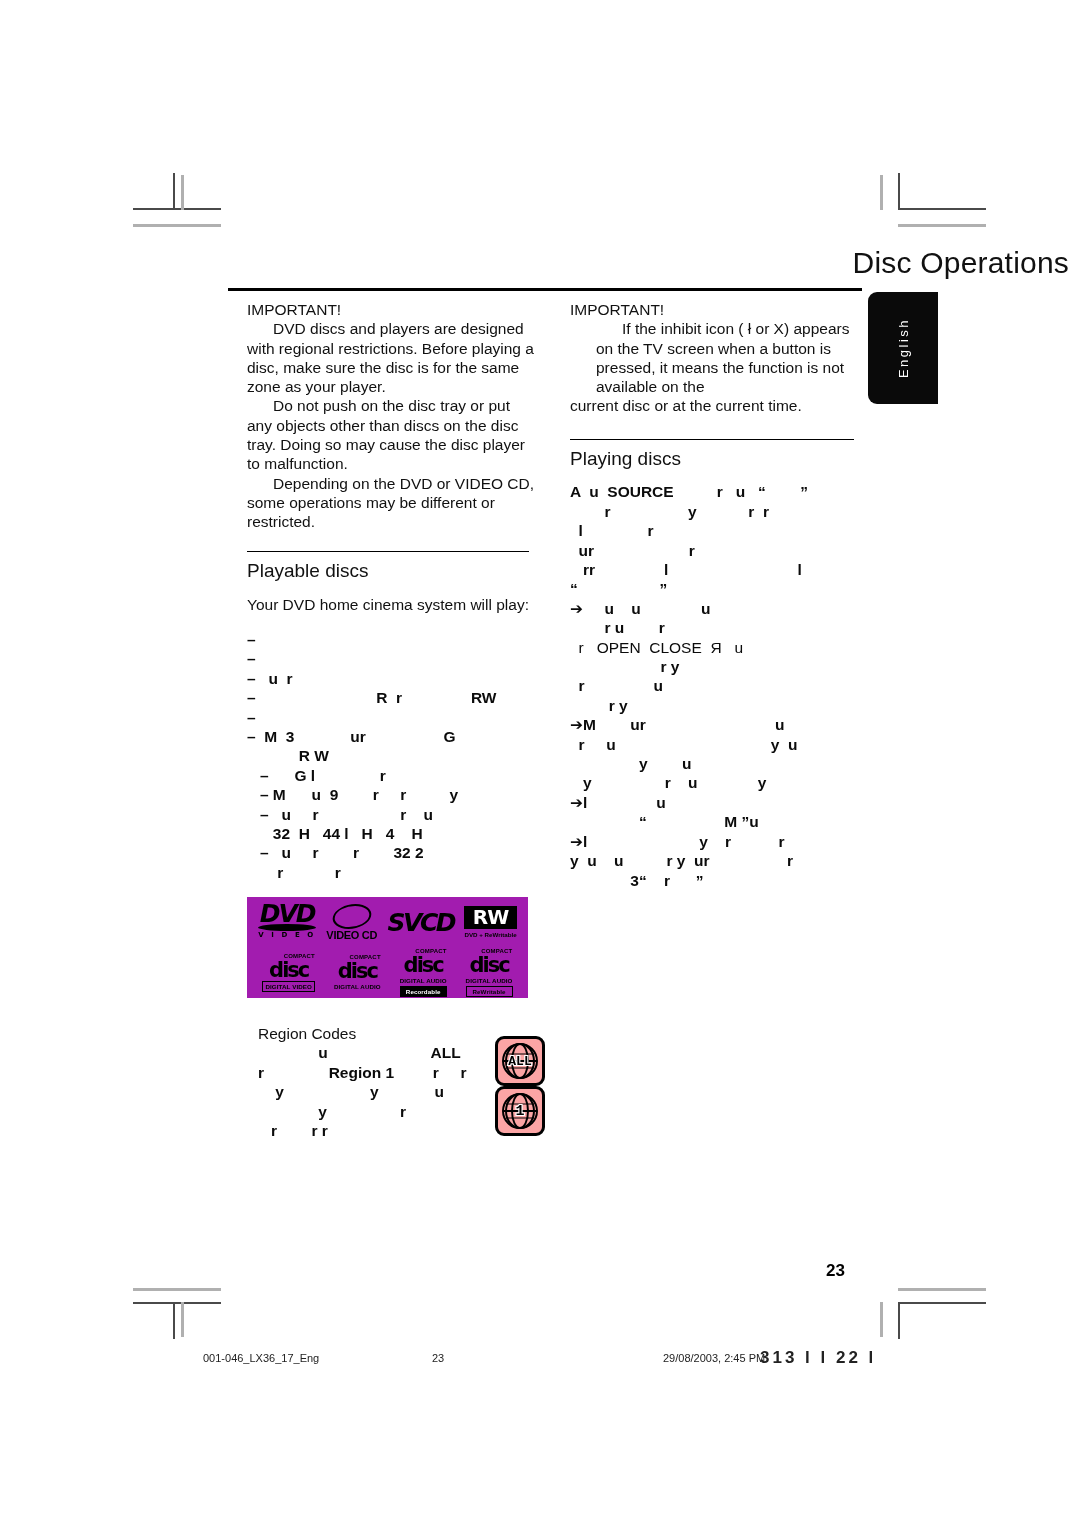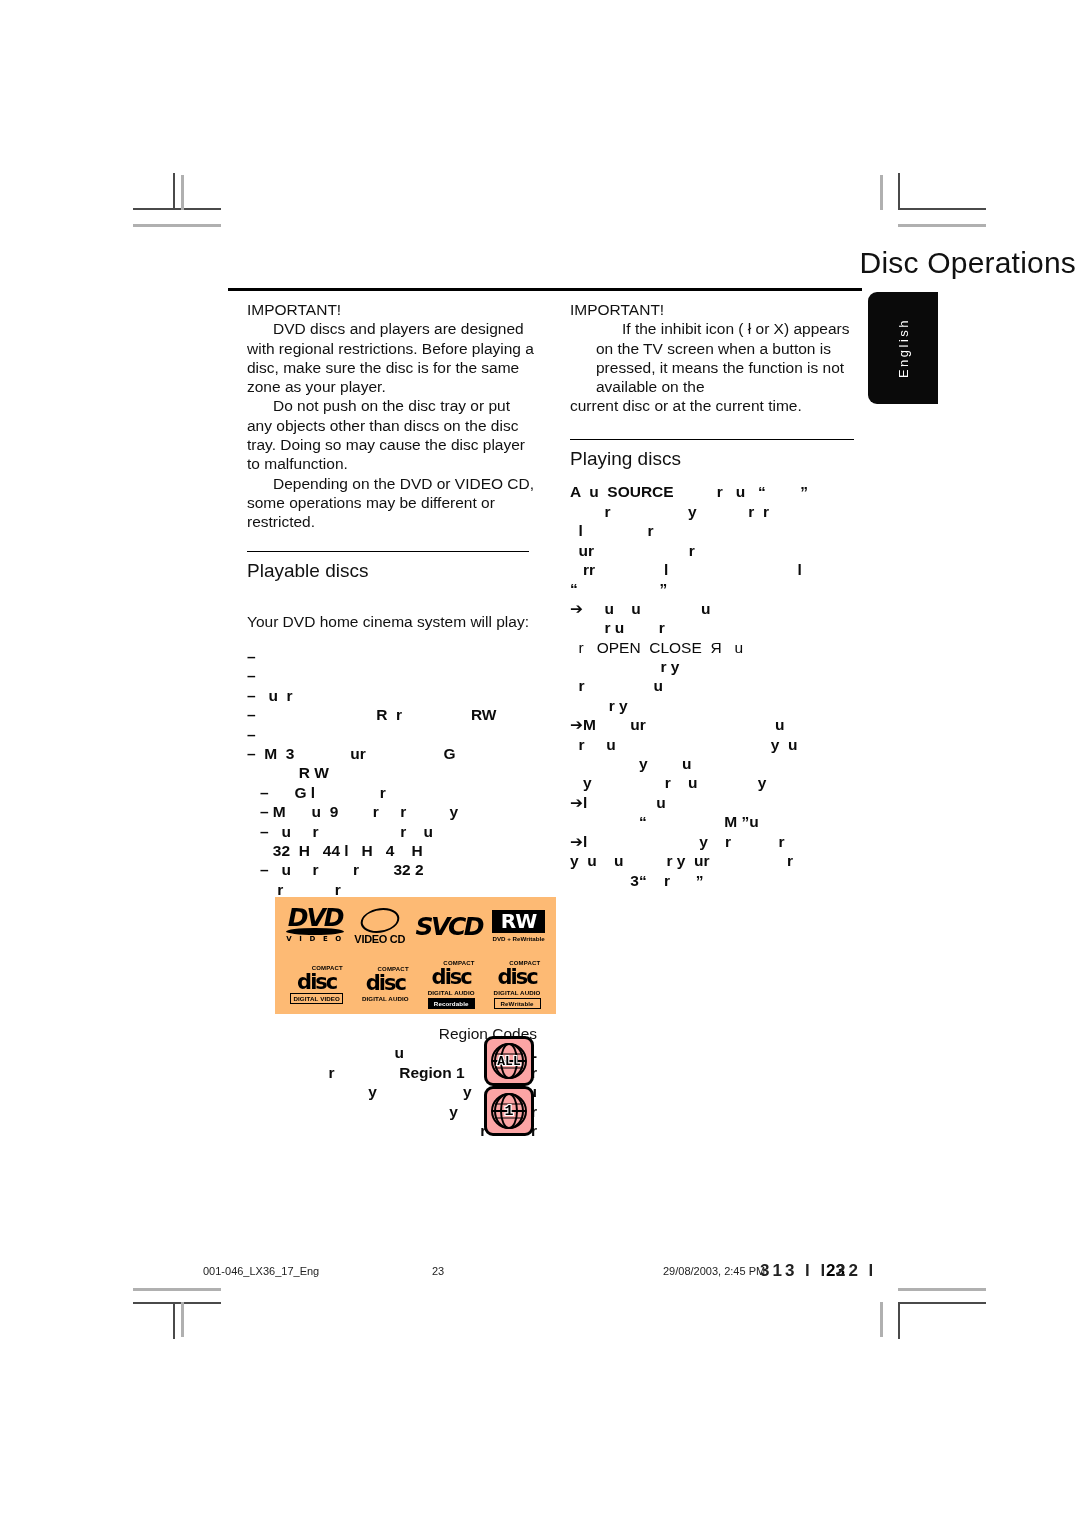--- a/index.html
+++ b/index.html
@@ -12,21 +12,21 @@
   }
   .page{position:absolute;inset:0;}
   .cm-h{position:absolute;height:2px;background:#4a4a4a;}
   .cm-v{position:absolute;width:2px;background:#4a4a4a;}
   .cm-h.light{background:#b0b0b0;height:3px;}
   .cm-v.light{background:#b0b0b0;width:3px;}
 
   
   .title{
     position:absolute;left:0;right:0;top:246px;
-    text-align:right;padding-right:4px;
+    text-align:right;padding-right:11px;
     font-size:30px;font-weight:400;letter-spacing:.2px;
     color:#111;
   }
   .rule-top{
     position:absolute;left:228px;top:288px;width:634px;height:3px;background:#000;
   }
 
   
   .lang-tab{
     position:absolute;left:868px;top:292px;width:70px;height:112px;
@@ -57,23 +57,22 @@
 
   
   .glyph-line{
     font-size:15.5px;line-height:19.4px;font-weight:700;
     color:#0b0b0b;white-space:pre;letter-spacing:0px;
   }
   .glyph-line.reg{font-weight:400;}
 
   
   .logos{
-    position:absolute;left:247px;top:897px;width:281px;height:117px;
-    background:#fdba74;
-    margin-left:28px;
+    position:absolute;left:247px;top:897px;width:281px;height:101px;
+    background:#a21caf;
   }
   .logo-row{display:flex;align-items:center;justify-content:space-around;height:50%;padding:0 6px;box-sizing:border-box;}
   .lg{position:relative;text-align:center;color:#000;}
 
   .dvd-logo{font-size:25px;font-weight:900;font-style:italic;letter-spacing:-2px;line-height:19px;font-family:"DejaVu Sans",sans-serif;}
   .dvd-logo .bar{display:block;height:7px;background:#000;border-radius:50%;margin-top:1px;}
   .dvd-logo .sub{display:block;font-size:7px;font-style:normal;font-weight:700;letter-spacing:2.6px;line-height:9px;text-align:center;}
 
   .vcd-logo{font-size:11px;font-weight:800;letter-spacing:-.3px;line-height:11px;}
   .vcd-logo .ell{display:block;width:34px;height:21px;margin:0 auto 1px;border:2.2px solid #000;border-radius:50%;transform:skewX(-16deg);}
@@ -85,21 +84,21 @@
   .rw-logo .sub{display:block;font-size:6.2px;font-weight:700;line-height:9px;margin-top:1px;}
 
   .cd-logo{line-height:1;}
   .cd-logo .top{display:block;font-size:6px;font-weight:800;letter-spacing:.2px;text-align:right;line-height:7px;}
   .cd-logo .mid{display:block;font-size:21px;font-weight:900;letter-spacing:-2px;line-height:20px;font-family:"DejaVu Sans",sans-serif;}
   .cd-logo .bot{display:block;font-size:6.2px;font-weight:800;letter-spacing:.1px;line-height:9px;border:1.3px solid #000;padding:0 2px;margin-top:1px;}
   .cd-logo .bot.inv{background:#000;color:#fff;border-color:#000;}
   .cd-logo .bot.plain{border:none;padding:0;}
 
   
-  .region{position:absolute;left:247px;top:1024px;width:290px;text-align:right;}
+  .region{position:absolute;left:258px;top:1024px;width:290px;}
   .globe{
     position:absolute;width:44px;height:44px;border:3px solid #000;border-radius:9px;
     background:#fca5a5;
     font-family:Liberation Mono, monospace;
   }
   .globe .circ{
     position:absolute;left:50%;top:50%;transform:translate(-50%,-50%);
     width:32px;height:32px;border:2px solid #000;border-radius:50%;
   }
   .globe .mer{position:absolute;left:50%;top:50%;transform:translate(-50%,-50%);width:14px;height:32px;border:2px solid #000;border-radius:50%;}
@@ -117,21 +116,21 @@
   
   .hint{position:absolute;left:247px;top:1172px;width:350px;}
   .hint .h{font-size:16px;font-weight:700;line-height:20px;}
   .hint p{margin:0;font-size:16px;font-weight:700;line-height:20.5px;}
   .hint .first{text-indent:20px;}
 
   
   .pageno{position:absolute;left:826px;top:1261px;font-size:17px;font-weight:700;}
 
   
-  .footer{position:absolute;left:0;top:1265px;width:1080px;height:22px;font-size:11px;color:#222;}
+  .footer{position:absolute;left:0;top:1352px;width:1080px;height:22px;font-size:11px;color:#222;}
   .footer .f1{position:absolute;left:203px;top:0;}
   .footer .f2{position:absolute;left:432px;top:0;}
   .footer .f3{position:absolute;left:663px;top:0;}
   .footer .f4{position:absolute;left:760px;top:-4px;font-size:17px;font-weight:700;letter-spacing:3px;}
 </style>
 </head>
 <body>
 
 <div class="page">
 
@@ -172,21 +171,21 @@
     <div class="body-txt">
       <p>IMPORTANT!</p>
       <p class="indent">DVD discs and players are designed with regional restrictions. Before playing a disc, make sure the disc is for the same zone as your player.</p>
       <p class="indent">Do not push on the disc tray or put any objects other than discs on the disc tray.  Doing so may cause the disc player to malfunction.</p>
       <p class="indent">Depending on the DVD or VIDEO CD, some operations may be different or restricted.</p>
     </div>
 
     <div class="rule-sec" style="margin-top:19px;width:282px;"></div>
     <div class="sec-head" style="margin-top:8px;">Playable discs</div>
 
-    <p class="body-txt" style="margin-top:30px;">Your DVD home cinema system will play:</p>
+    <p class="body-txt" style="margin-top:13px;">Your DVD home cinema system will play:</p>
 
     <div style="margin-top:2px;">
       <div class="glyph-line">–</div>
       <div class="glyph-line">–</div>
       <div class="glyph-line">–   u  r</div>
       <div class="glyph-line">–                            R  r                RW</div>
       <div class="glyph-line">–</div>
       <div class="glyph-line">–  M  3             ur                  G</div>
       <div class="glyph-line">            R W</div>
       <div class="glyph-line">   –      G l               r</div>

